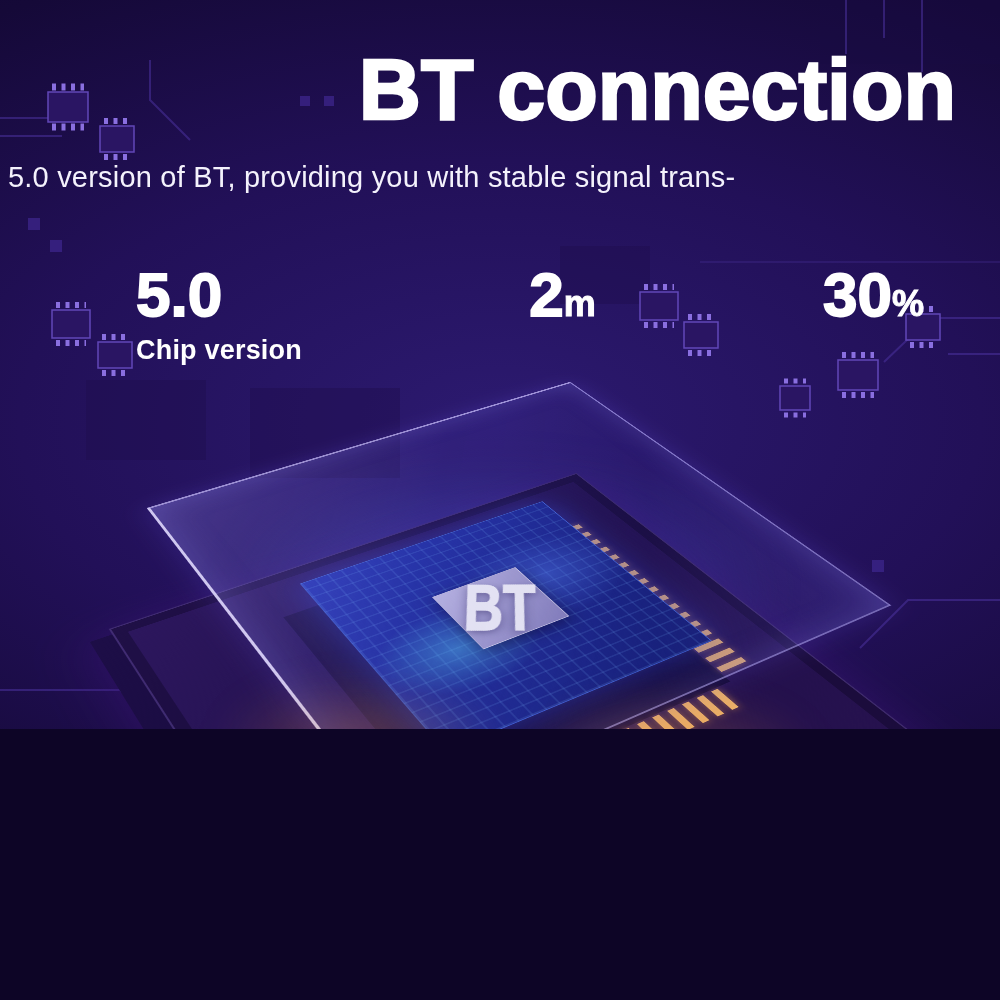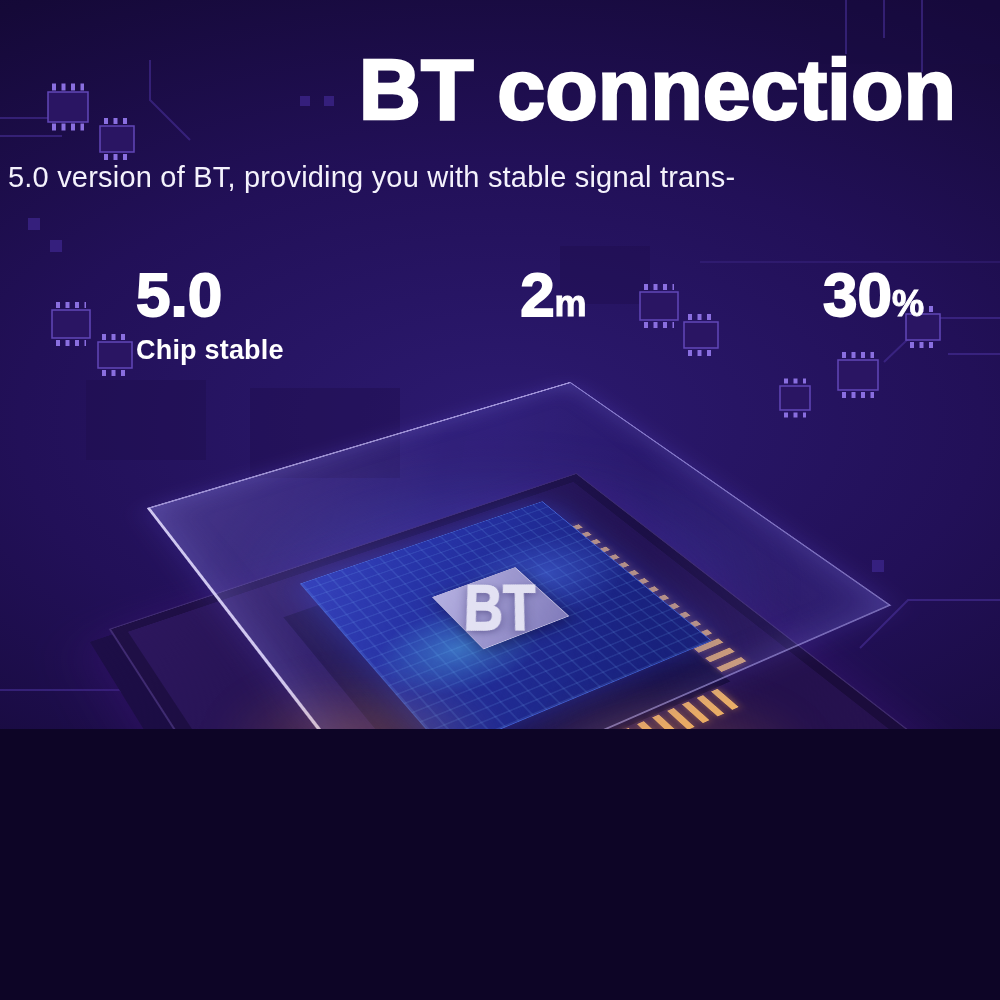--- a/index.html
+++ b/index.html
@@ -198,21 +198,21 @@
   <div class="glow glow-magenta"></div>
 
   <h1 class="title">BT connection</h1>
   <p class="subtitle">
     <span>5.0 version of BT, providing you with stable signal trans-</span><br>
   </p>
 
   <div class="stats">
     <div class="stat">
       <div class="value"><span>5.0</span><span class="unit"></span></div>
-      <div class="label">Chip stable</div>
+      <div class="label">Chip version</div>
     </div>
     <div class="stat">
       <div class="value"><span>2</span><span class="unit">m</span></div>
     </div>
     <div class="stat">
       <div class="value"><span>30</span><span class="unit">%</span></div>
     </div>
   </div>
 
 </div>

